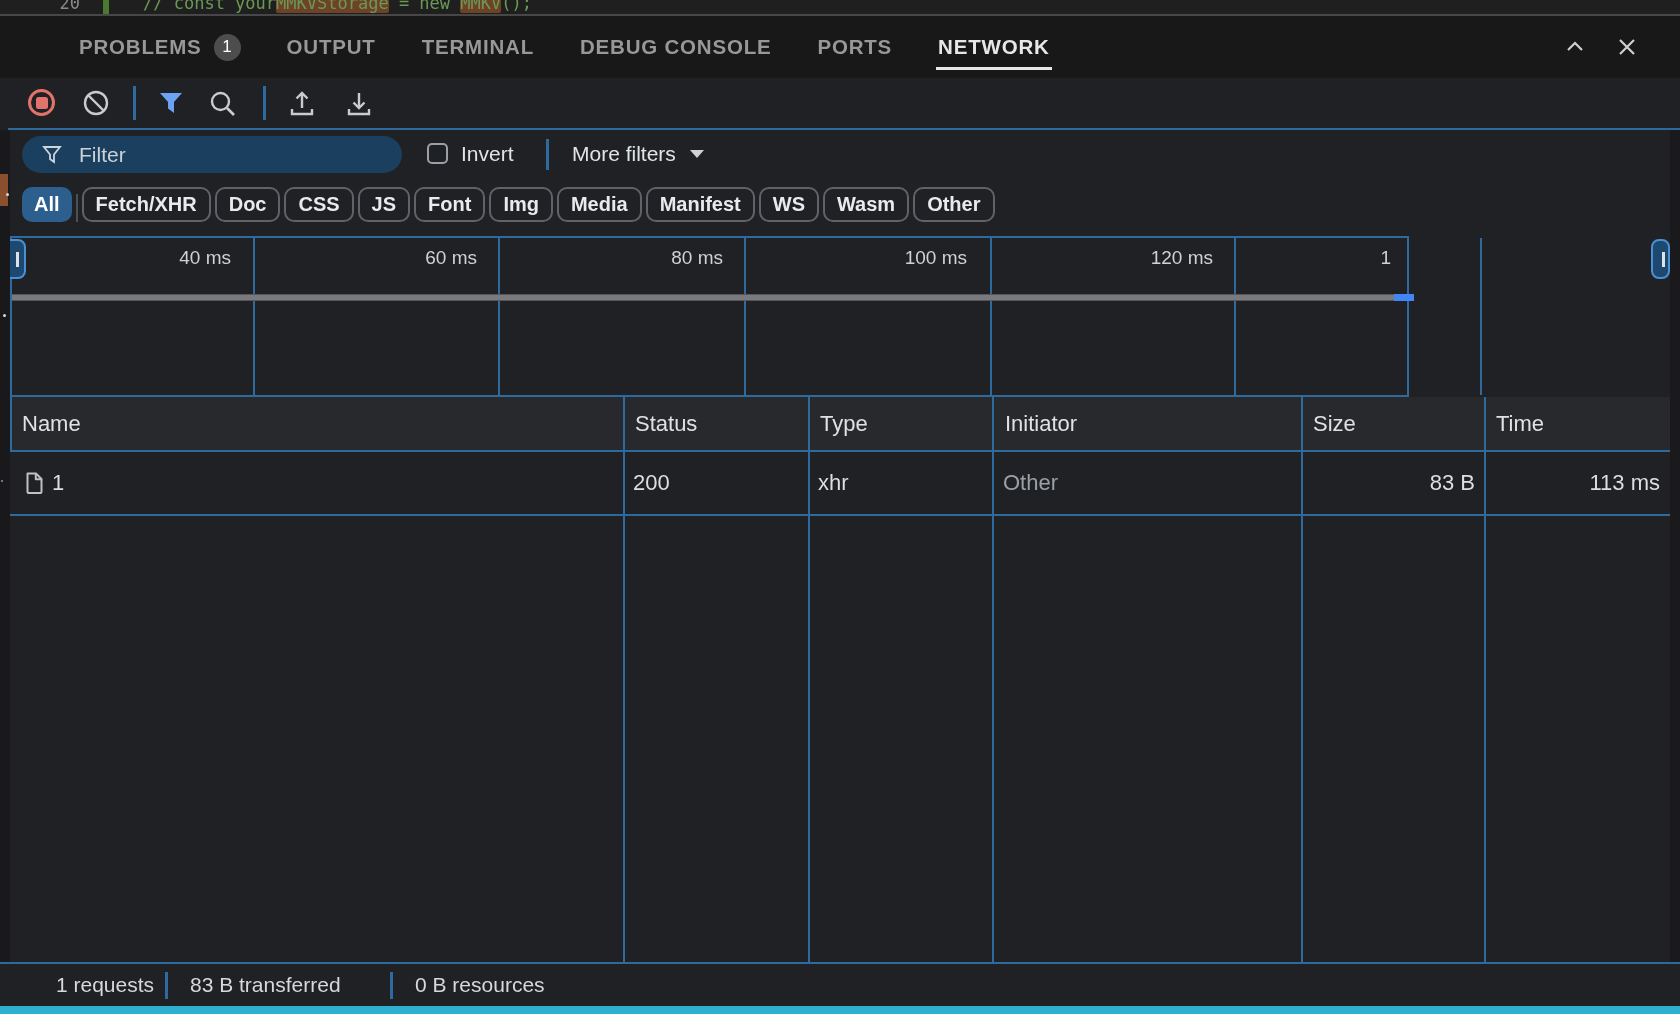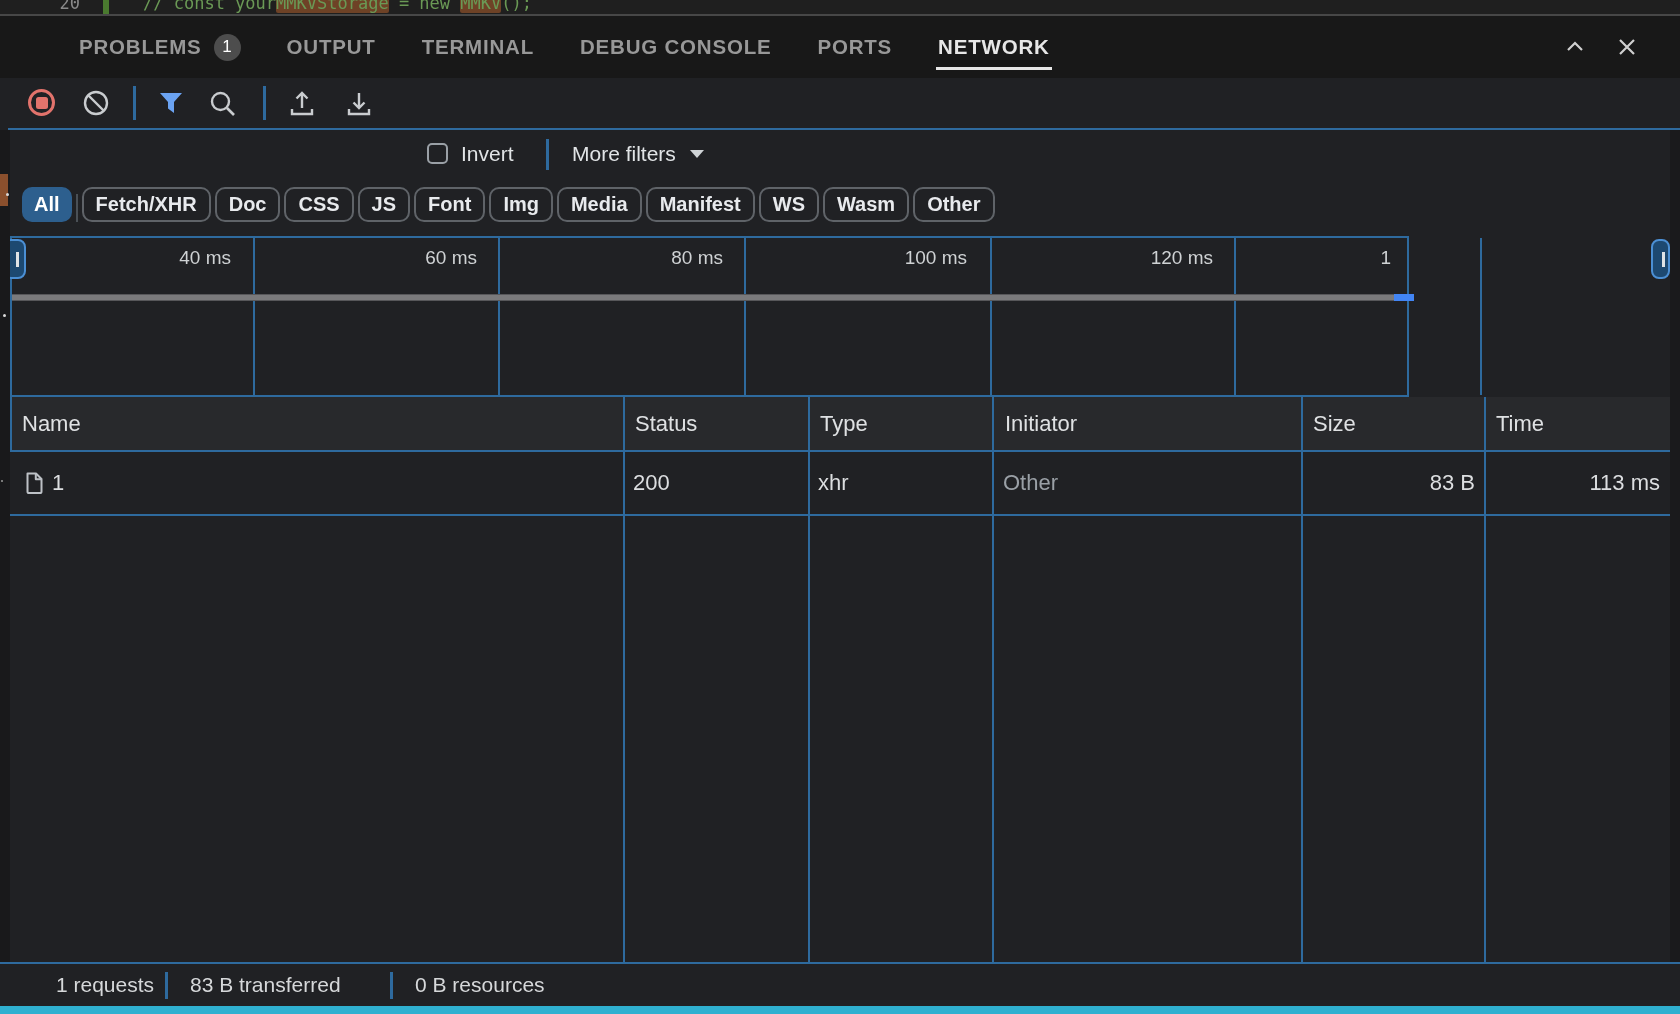--- a/index.html
+++ b/index.html
@@ -187,20 +187,26 @@
       <div class="ico" style="left:344px;">
         <svg width="30" height="30" viewBox="0 0 30 30">
             <path d="M15 4 V19 M9.5 13.5 L15 19 L20.5 13.5" fill="none" stroke="#c9cccf" stroke-width="2.4"></path>
             <path d="M5 20 V25 H25 V20" fill="none" stroke="#c9cccf" stroke-width="2.4"></path>
           </svg>
       </div>
     </div>
     <div class="top-blue-line"></div>
 
     <div class="filter-row">
+      <div class="filter-pill">
+        <svg width="20" height="20" viewBox="0 0 20 20">
+            <path d="M2 2 H18 L12 9.5 V17 L8 14 V9.5 Z" fill="none" stroke="#cfd6db" stroke-width="1.8"></path>
+          </svg>
+        <input class="filter-input" readonly="" placeholder="Filter" style="">
+      </div>
       <div class="chk"></div>
       <div class="invert-lbl">Invert</div>
       <div class="fsep"></div>
       <div class="more-filters">
         <span>More filters</span>
         <span class="caret-down"></span>
       </div>
     </div>
 
     <div class="chips-row">

